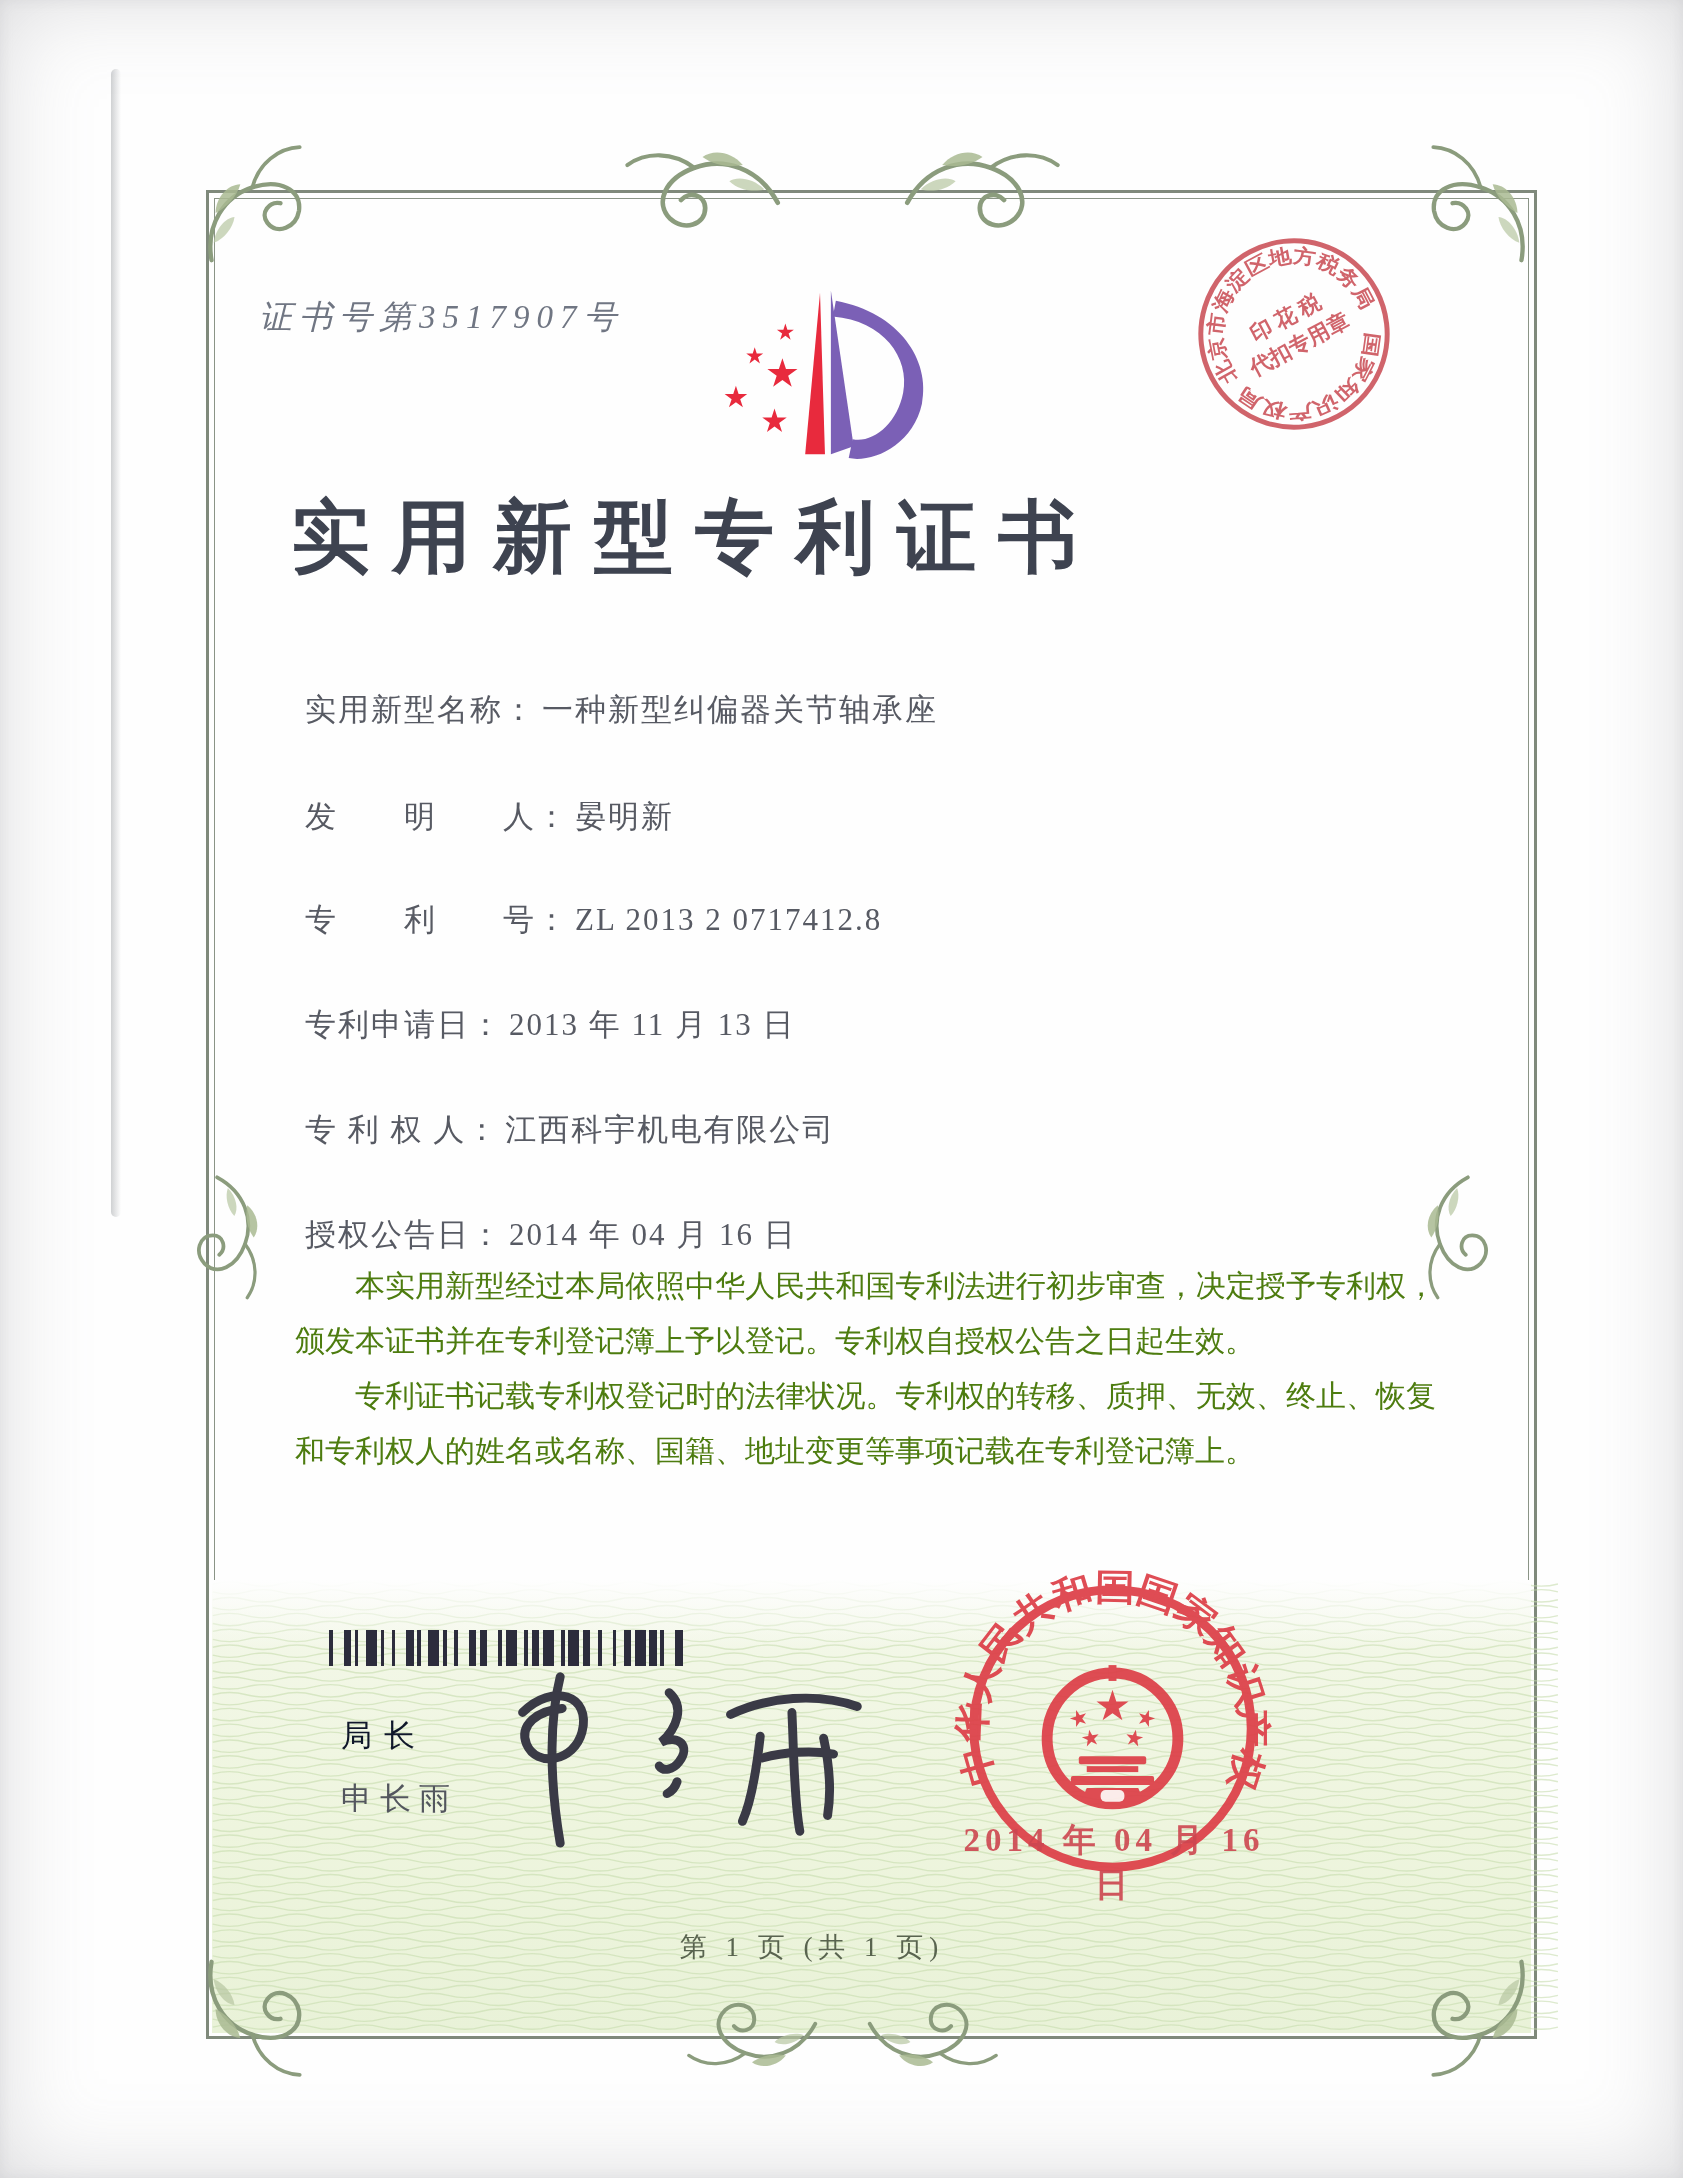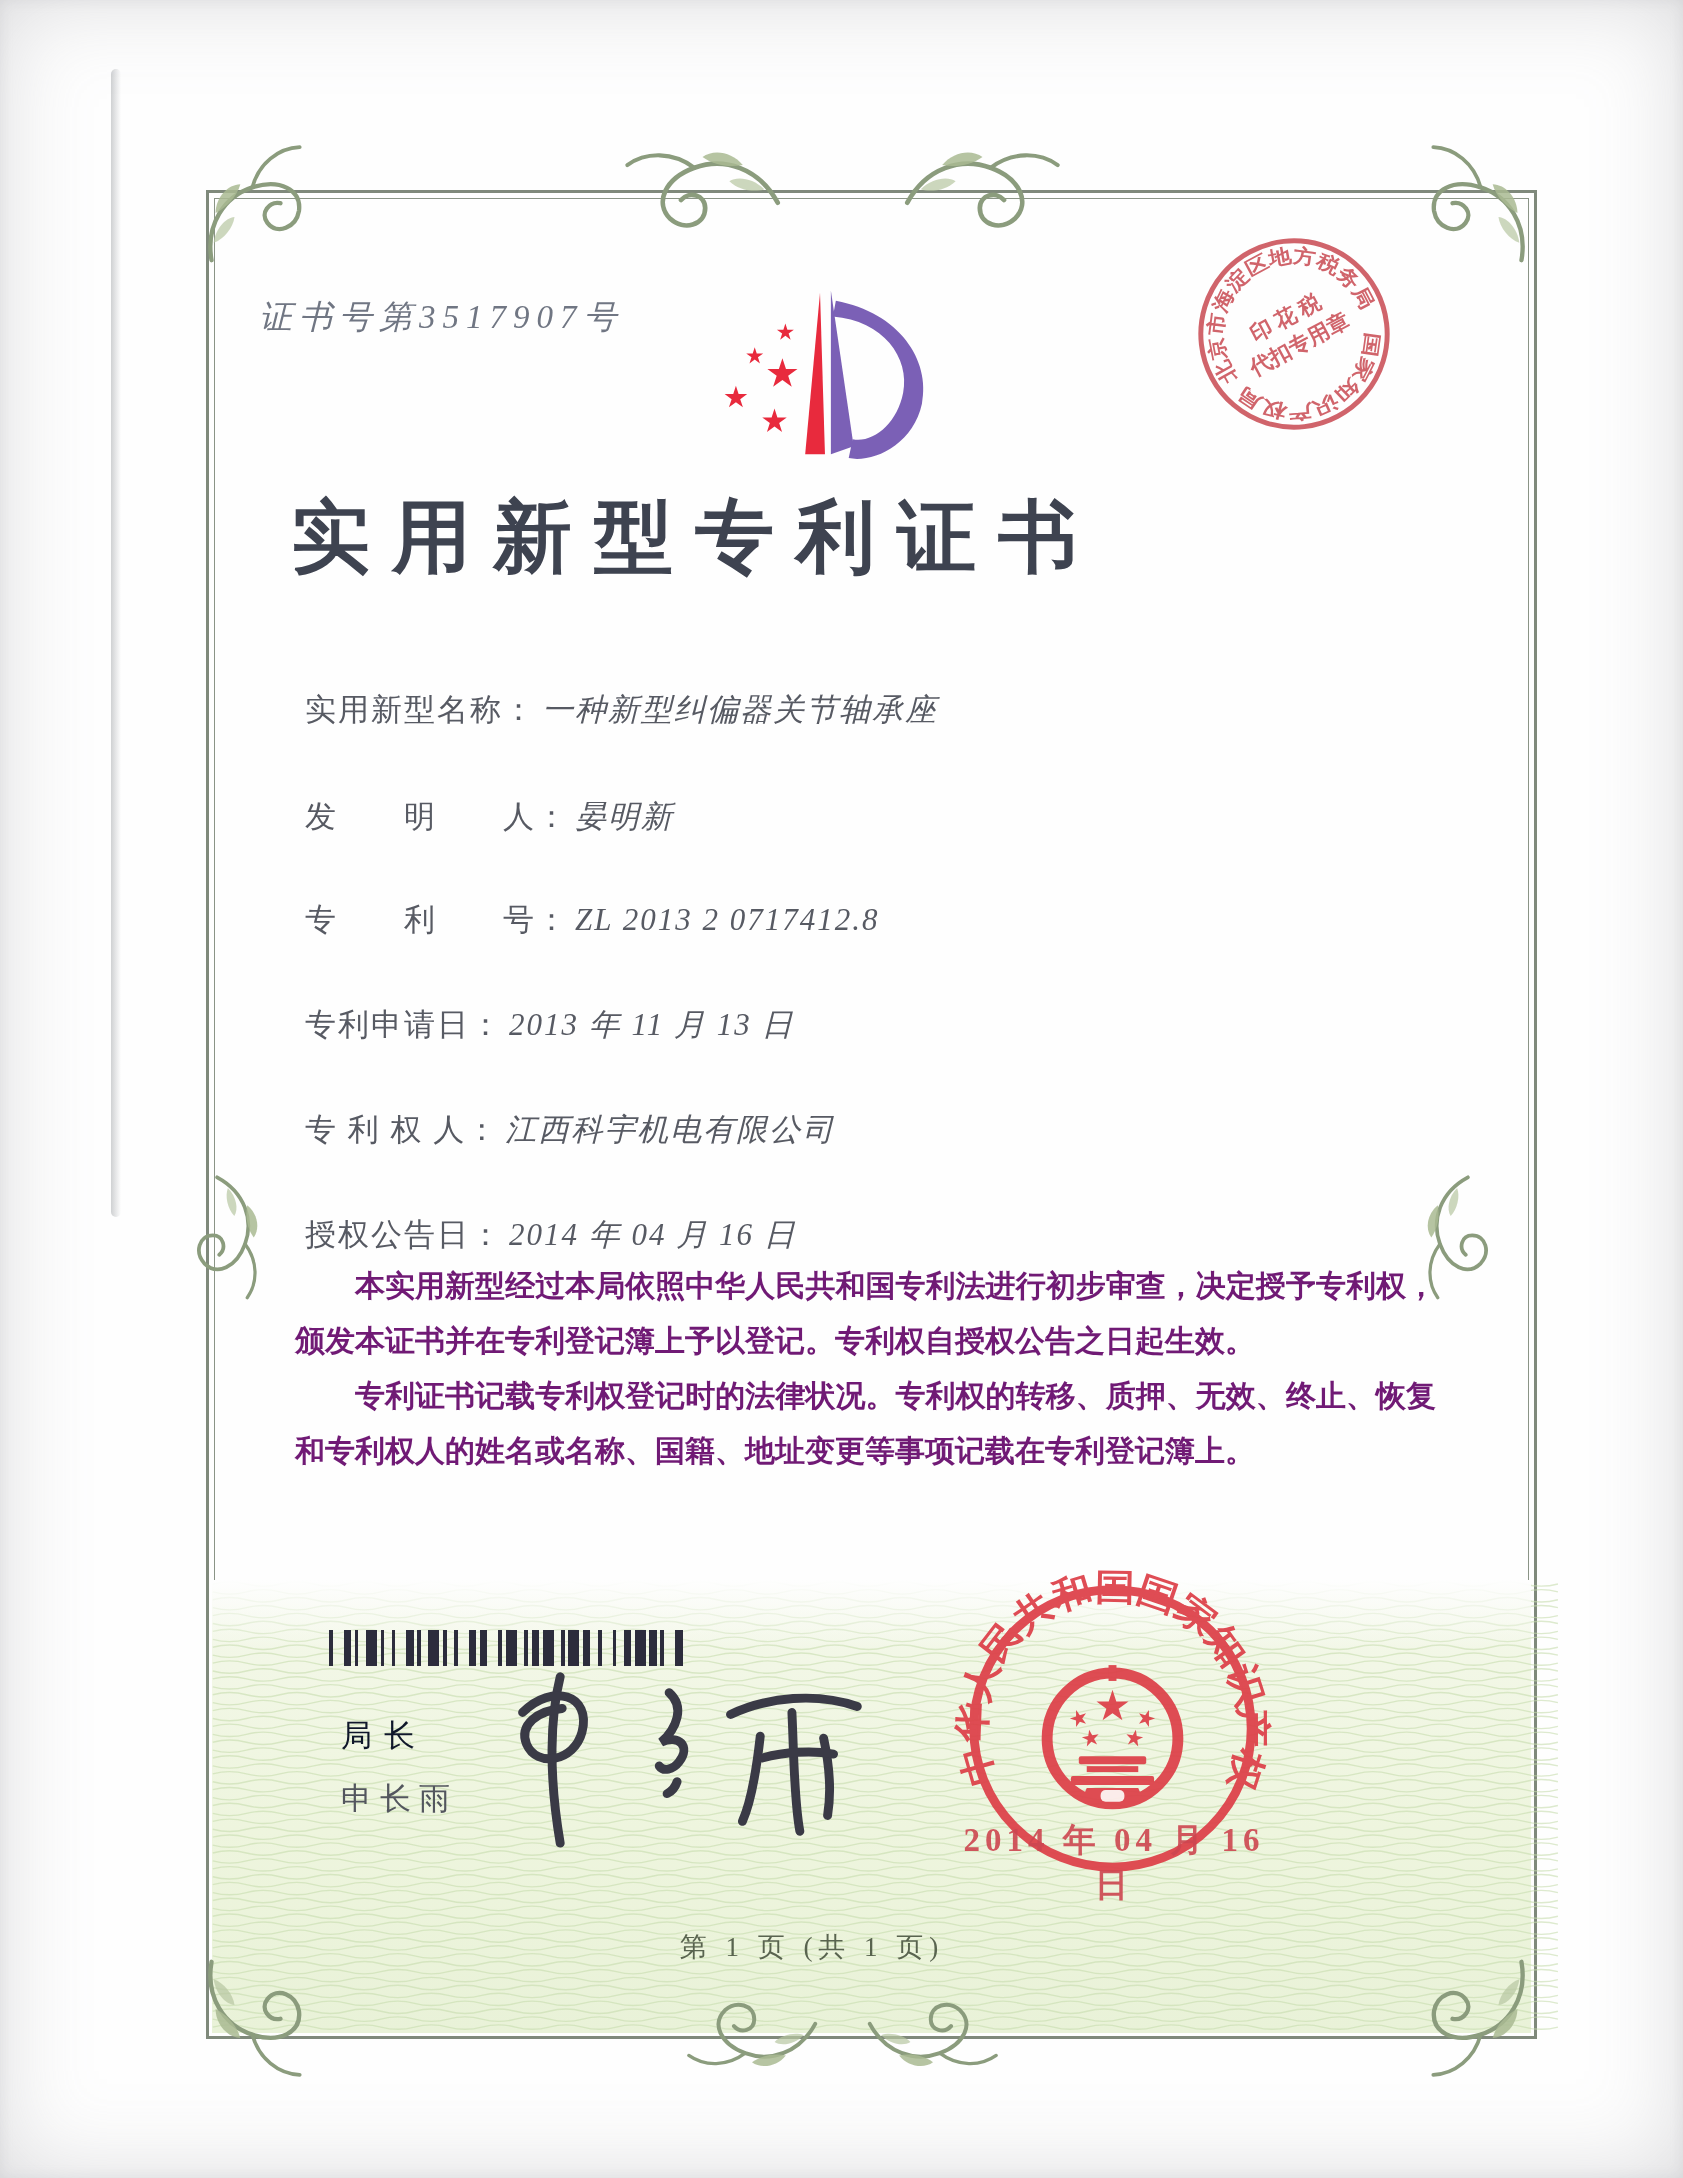--- a/index.html
+++ b/index.html
@@ -24,24 +24,24 @@
   .band-fade { position:absolute; left:0; top:0; width:100%; height:69px;
     background:linear-gradient(180deg,#fefefe,rgba(254,254,254,0)); }
 
   .cert-number { position:absolute; left:259px; top:295px; font-size:33px;
     color:#707683; letter-spacing:7px;font-style:italic; }
 
   .title { position:absolute; left:0; top:485px; width:1390px; text-align:center;
     font-size:79px; font-weight:bold; color:#3e4350; letter-spacing:22px; }
 
   .field { position:absolute; left:305px; font-size:31px; color:#575a63; letter-spacing:2px; white-space:nowrap; }
-  .field .val { margin-left:6px;font-style:italic; }
+  .field .val { margin-left:6px; }
 
   .body-text { position:absolute; left:295px; top:1259px; width:1141px;
-    font-size:30px; line-height:1.83; color:#701a75; text-align:justify;font-weight:bold; }
+    font-size:30px; line-height:1.83; color:#4d7c0f; text-align:justify; }
   .body-text p { text-indent:2em; }
 
   .barcode { position:absolute; left:329px; top:1630px; width:354px; height:36px;
     display:flex; align-items:stretch; }
   .barcode .b { background:#2c2c3c; }
   .barcode .s { background:transparent; }
 
   .director-title { position:absolute; left:341px; top:1715px; font-size:31px; color:#0f172a; letter-spacing:12px; }
   .director-name  { position:absolute; left:341px; top:1778px; font-size:31px; color:#53565e; letter-spacing:8px; }
 

